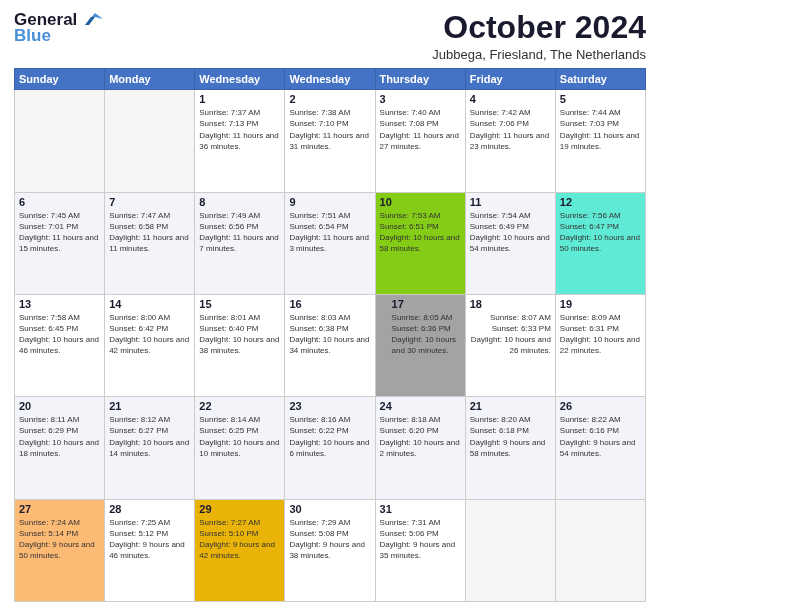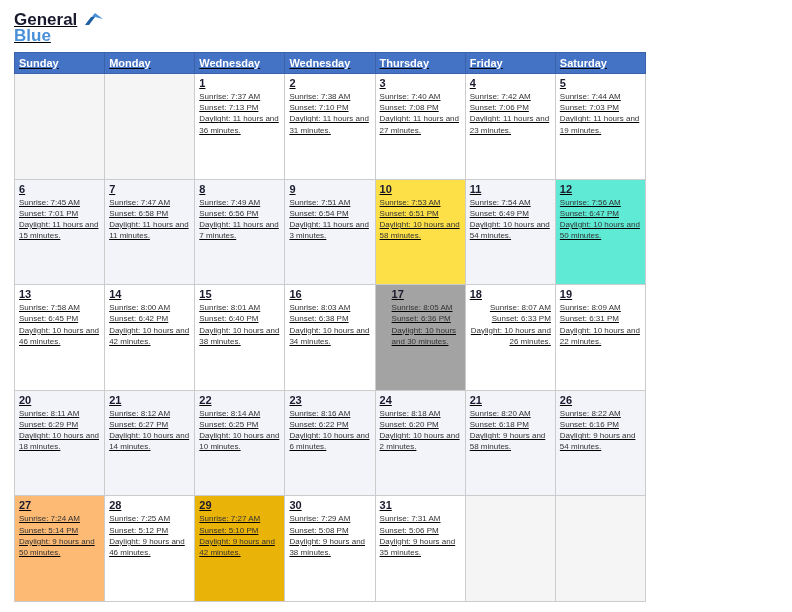--- a/index.html
+++ b/index.html
@@ -9,21 +9,20 @@
       width: 792px;
       height: 612px;
       overflow: hidden;
     }
     .page {
       width: 660px;
       height: 612px;
       padding: 10px 14px;
       display: flex;
       flex-direction: column;
-      text-decoration: underline;
     }
     .header {
       display: flex;
       justify-content: space-between;
       align-items: flex-start;
       margin-bottom: 6px;
     }
     .logo {
       display: flex;
       flex-direction: column;
@@ -92,20 +91,24 @@
   <div class="header">
     <div class="logo">
       <div class="logo-row">
         <span style="font-size:17px;font-weight:bold;color:#1a1a2e;">General</span>
         <svg width="22" height="18" viewBox="0 0 22 18" style="margin-left:2px;">
           <polygon points="4,14 14,2 22,8 14,6" fill="#4a90d9"></polygon>
           <polygon points="4,14 10,6 14,6 8,14" fill="#2060a0"></polygon>
         </svg>
       </div>
       <span style="font-size:17px;font-weight:bold;color:#4a90d9;margin-top:-4px;">Blue</span>
+    </div>
+    <div class="title-area">
+      <div class="month-title">October 2024</div>
+      <div class="location">Jubbega, Friesland, The Netherlands</div>
     </div>
   </div>
 
   <table class="calendar">
     <thead>
       <tr>
         <th>Sunday</th>
         <th>Monday</th>
         <th>Wednesday</th>
         <th>Wednesday</th>
@@ -167,21 +170,21 @@
             <div class="day-info" style="white-space: pre-line;">Sunrise: 7:49 AM
 Sunset: 6:56 PM
 Daylight: 11 hours and 7 minutes.</div>
           </td>
           <td style="background: rgb(242, 244, 250);">
             <span class="day-num">9</span>
             <div class="day-info" style="white-space: pre-line;">Sunrise: 7:51 AM
 Sunset: 6:54 PM
 Daylight: 11 hours and 3 minutes.</div>
           </td>
-          <td style="background: #fde047; margin-top: 8px;">
+          <td style="background: #84cc16; margin-top: 8px;">
             <span class="day-num">10</span>
             <div class="day-info" style="white-space: pre-line;">Sunrise: 7:53 AM
 Sunset: 6:51 PM
 Daylight: 10 hours and 58 minutes.</div>
           </td>
           <td style="background: rgb(242, 244, 250);">
             <span class="day-num">11</span>
             <div class="day-info" style="white-space: pre-line;">Sunrise: 7:54 AM
 Sunset: 6:49 PM
 Daylight: 10 hours and 54 minutes.</div>

